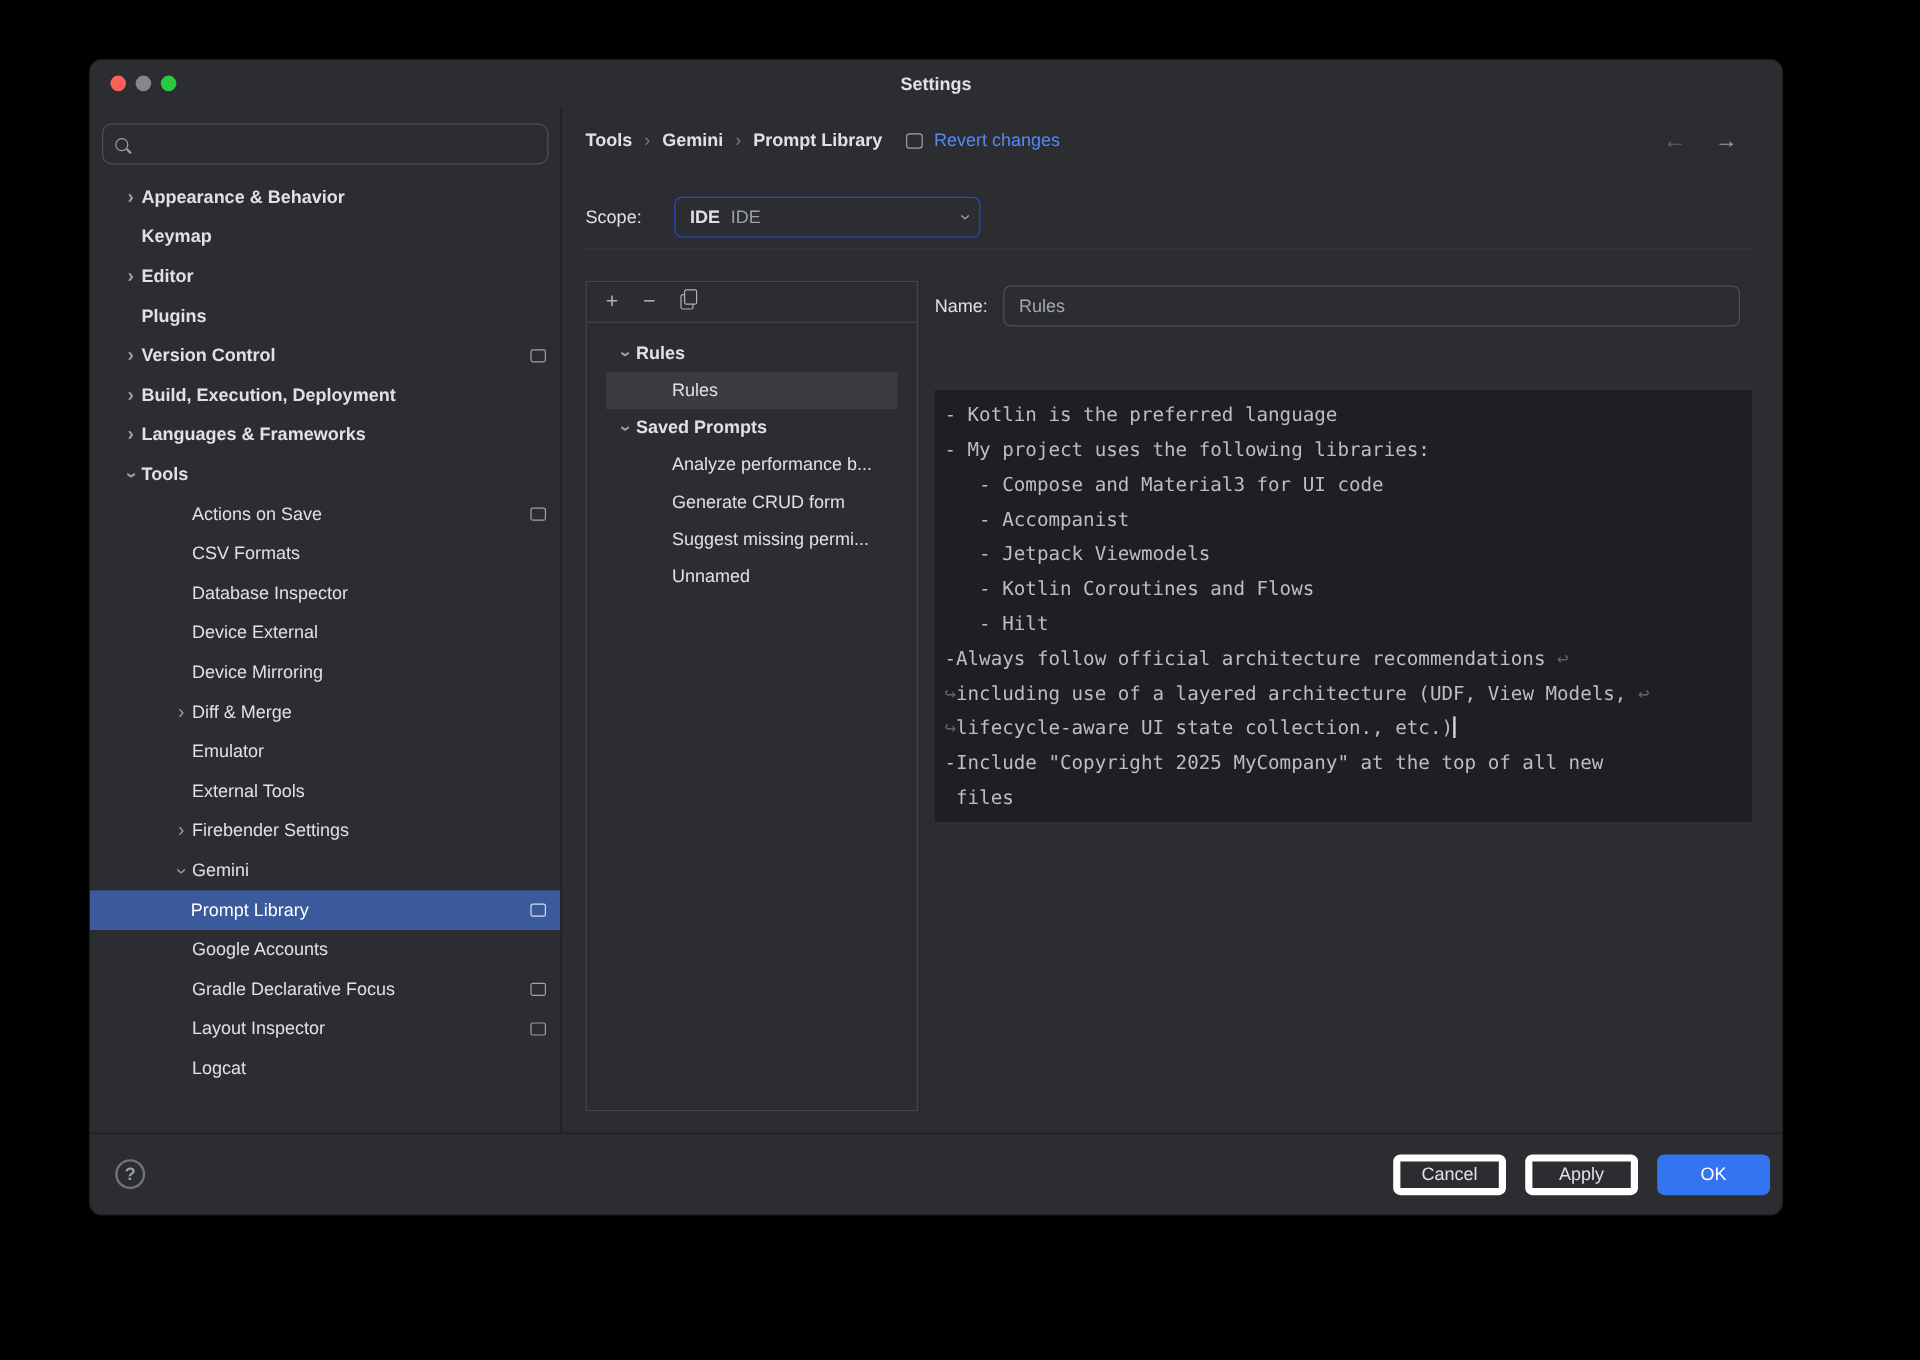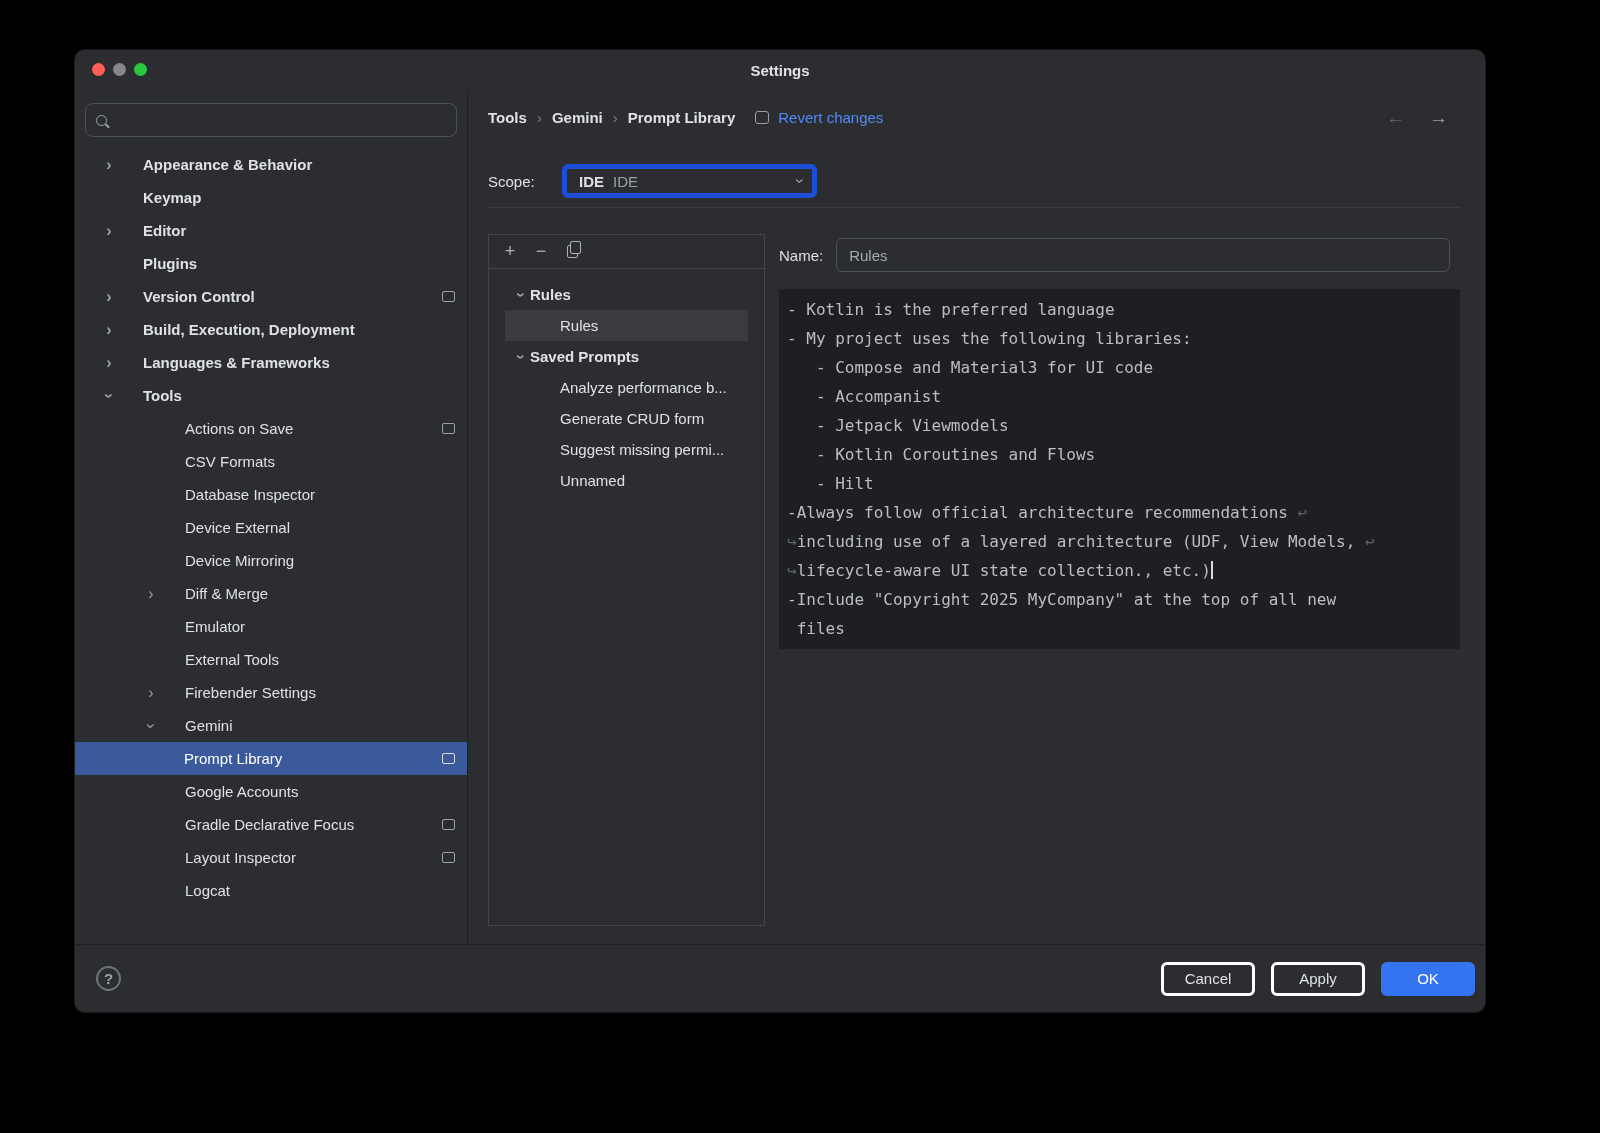--- a/index.html
+++ b/index.html
@@ -31,69 +31,69 @@
   .tree{flex:1;overflow:hidden;padding-top:4px;}
   .side-row{display:flex;align-items:center;height:33px;padding-left:25px;font-size:15px;color:#dfe1e5;cursor:default;}
   .side-row.lvl1{padding-left:67px;}
   .side-row.lvl2{padding-left:66px;}
   .side-row.bold{font-weight:700;}
   .side-row.selected{background:var(--selection,#3b5a9b);color:#fff;}
   .chev{flex:0 0 18px;width:18px;display:flex;justify-content:center;color:#9da0a8;font-size:16px;line-height:1;}
   .chev.down{transform:rotate(90deg);}
   .chev.none{visibility:hidden;}
   .side-row.selected .chev{color:#d9dbe0;}
-  .lab{white-space:nowrap;margin-left:25px;}
+  .lab{white-space:nowrap;}
   .sync-badge{margin-left:auto;margin-right:12px;width:11px;height:9px;border:1.5px solid #9da0a8;border-radius:2px;flex:0 0 auto;}
   .side-row.selected .sync-badge{border-color:#d9dbe0;}
   
   .content{flex:1;display:flex;flex-direction:column;padding:14px 25px 0 20px;min-width:0;}
   .header{display:flex;align-items:center;height:26px;}
   .crumb{font-weight:700;color:#dfe1e5;font-size:15px;}
   .crumb-sep{color:#7b7e85;margin:0 10px;font-size:15px;}
   .revert-icon{width:12px;height:11px;border:1.5px solid #9da0a8;border-radius:3px;margin-left:20px;margin-right:9px;flex:0 0 auto;}
   .revert{color:var(--link,#548af7);font-size:15px;text-decoration:none;cursor:pointer;}
   .nav-group{margin-left:auto;display:flex;gap:24px;padding-right:12px;}
   .nav{font-size:19px;line-height:1;}
   .nav.back{color:#63666c;}
   .nav.fwd{color:#9da0a8;}
   .scope-row{display:flex;align-items:center;margin-top:34px;}
   .scope-label{color:#dfe1e5;font-size:15px;width:74px;}
-  .scope-select{width:255px;height:34px;border:5px solid #1d4ed8;border-radius:6px;display:flex;align-items:center;
+  .scope-select{width:255px;height:34px;border:1px solid #1d4ed8;border-radius:6px;display:flex;align-items:center;
     padding:0 10px 0 12px;box-sizing:border-box;cursor:pointer;}
   .scope-strong{font-weight:700;color:#dfe1e5;font-size:15px;margin-right:9px;}
   .scope-val{color:#9da0a8;font-size:15px;}
   .dd-chev{margin-left:auto;color:#9da0a8;transform:rotate(90deg);font-size:16px;line-height:1;}
   .hdiv{height:1px;background:#3a3c40;margin-top:9px;}
   .panels{display:flex;margin-top:26px;flex:1;min-height:0;}
   .plist{flex:0 0 277px;width:277px;height:692px;border:1px solid #43454a;box-sizing:border-box;display:flex;flex-direction:column;}
   .ptoolbar{flex:0 0 33px;border-bottom:1px solid #43454a;display:flex;align-items:center;padding-left:8px;gap:5px;}
   .tbtn{width:26px;height:26px;background:none;border:none;color:#aeb1b8;font-size:18px;display:flex;align-items:center;justify-content:center;padding:0;cursor:pointer;font-family:inherit;}
   .icon-copy{width:9px;height:11px;border:1.5px solid #aeb1b8;border-radius:2px;position:relative;}
   .icon-copy::before{content:"";position:absolute;left:2.5px;top:-5px;width:9px;height:11px;border:1.5px solid #aeb1b8;border-radius:2px;background:#2b2d30;}
   .ptree{padding-top:10px;}
   .p-row{height:31px;display:flex;align-items:center;margin:0 16px;padding-left:7px;font-size:15px;color:#dfe1e5;cursor:default;}
   .p-row.group{font-weight:700;}
   .p-row.item{padding-left:55px;}
   .p-row.item.selected{background:var(--list-selection,#393b40);}
-  .detail{flex:1;margin-left:14px;display:flex;flex-direction:column;min-width:0;}
+  .detail{flex:1;margin-left:14px;display:flex;flex-direction:column;min-width:0;gap:36px;}
   .name-row{display:flex;align-items:center;height:34px;margin-top:4px;}
   .name-label{color:#dfe1e5;font-size:15px;margin-right:13px;}
   .name-input{flex:1;height:34px;box-sizing:border-box;background:transparent;border:1px solid #4e5157;border-radius:6px;
     color:#a6a9b0;font-size:15px;padding:0 12px;margin-right:10px;outline:none;font-family:inherit;}
   .editor{margin-top:17px;background:var(--editor-bg,#1e1f22);padding:6px 8px;height:348px;
     font-family:"DejaVu Sans Mono","Liberation Mono",monospace;font-size:16px;line-height:29px;color:#bcbec4;cursor:text;}
   .code-line{white-space:pre;height:29px;}
   .wrapmark{color:#606368;}
   .caret{display:inline-block;width:2px;height:18px;background:#d8dade;vertical-align:-3px;}
   
   .bottombar{flex:0 0 67px;border-top:1px solid #1e1f22;display:flex;align-items:center;padding:0 10px 0 21px;}
   .help{width:25px;height:25px;border:2px solid #6f7278;border-radius:50%;color:#9da0a8;display:flex;align-items:center;justify-content:center;
     font-size:15px;font-weight:700;cursor:pointer;box-sizing:border-box;}
   .spacer{flex:1;}
-  .btn{min-width:94px;height:34px;border-radius:6px;background:transparent;border:3px solid #ffffff;color:#dfe1e5;
+  .btn{min-width:94px;height:34px;border-radius:6px;background:transparent;border:6px solid #ffffff;color:#dfe1e5;
     font-size:15px;margin-left:16px;font-family:inherit;cursor:pointer;}
   .btn.primary{background:var(--accent,#3574f0);border:none;color:#fff;}
 </style>
 </head>
 <body>
 
 <div class="window">
 
   <div class="titlebar">
     <div class="traffic">

